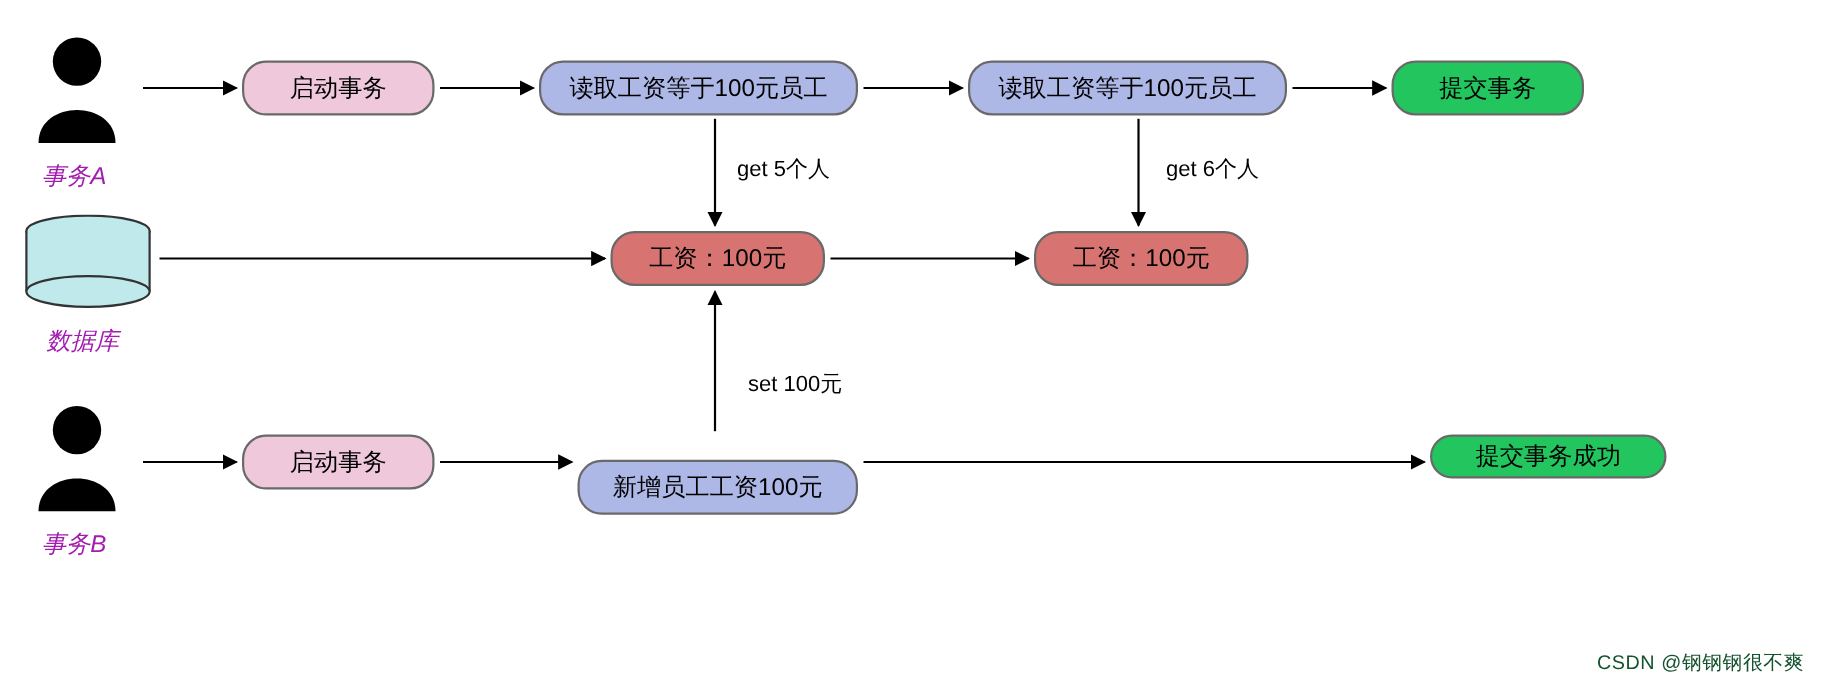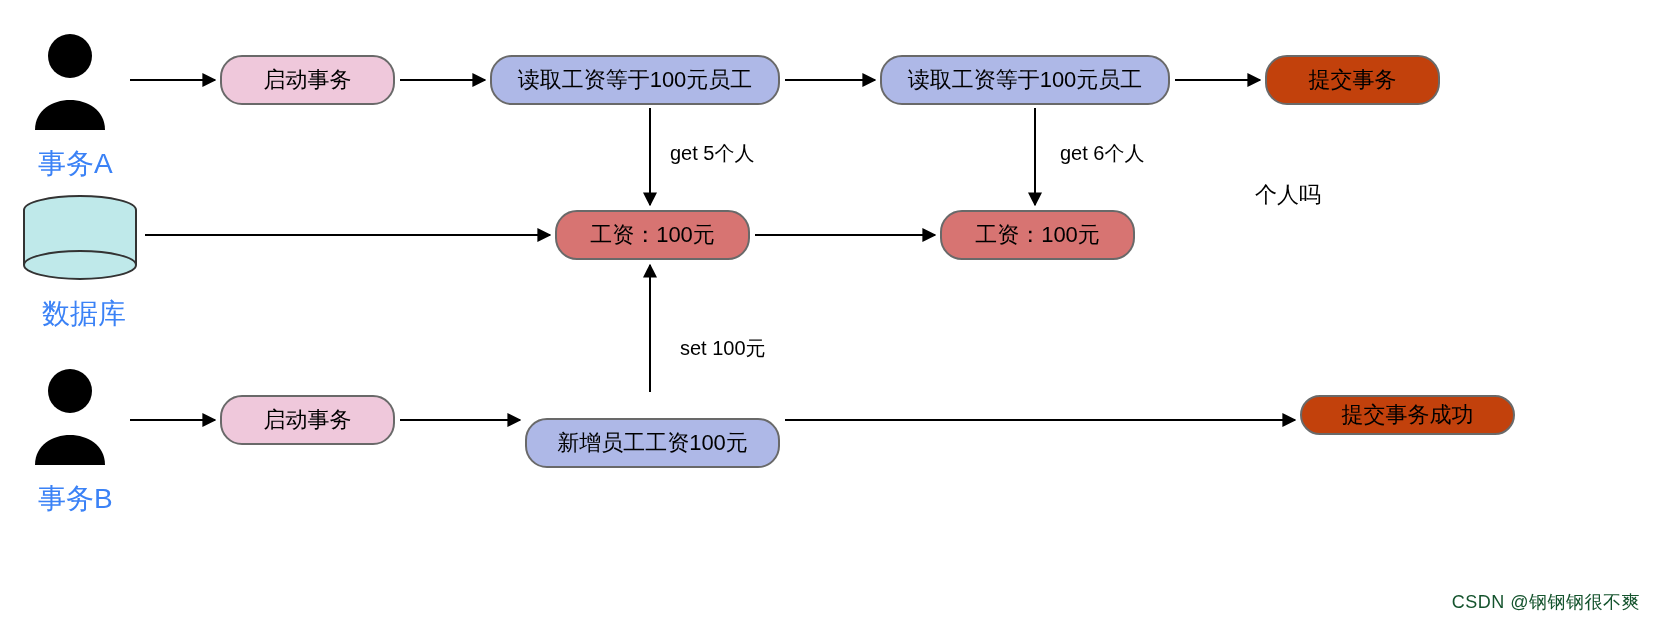--- a/index.html
+++ b/index.html
@@ -19,26 +19,27 @@
     align-items: center;
     justify-content: center;
     font-size: 22px;
     color: #000;
     border: 2px solid #737373;
     border-radius: 22px;
     white-space: nowrap;
   }
   .pink   { background: #efc8db; border-color: #696969; }
   .blue   { background: #aeb8e7; border-color: #696969; text-align: center; }
-  .yellow { background: #c2410c; border-color: #696969; font-family: Liberation Mono, monospace; }
+  .yellow { background: #22c55e; border-color: #696969; font-family: Liberation Mono, monospace; }
   .red    { background: #d77472; border-color: #696969; }
   .label {
     position: absolute;
-    font-size: 28px;
-    color: #3b82f6;
+    font-size: 22px;
+    color: #a21caf;
+    font-style: italic;
   }
   .small-label {
     position: absolute;
     font-size: 20px;
     color: #000;
   }
   .comment {
     position: absolute;
     font-size: 22px;
     color: #000;
@@ -104,21 +105,20 @@
 
 <div class="node yellow" style="left:1300px; top:395px; width:215px; height:40px;">提交事务成功</div>
 
 <div class="small-label" style="left:670px; top:140px;">get 5个人</div>
 
 <div class="small-label" style="left:1060px; top:140px;">get 6个人</div>
 
 <div class="small-label" style="left:680px; top:335px;">set 100元</div>
 
 <div class="comment" style="left:1255px; top:180px;">
-  <div>个人吗</div>
 </div>
 
 <div class="watermark">CSDN @钢钢钢很不爽</div>
 
 <svg class="overlay">
   <defs>
     <marker id="arrow" viewBox="0 0 10 10" refX="9" refY="5" markerWidth="7" markerHeight="7" orient="auto-start-reverse">
       <path d="M 0 0 L 10 5 L 0 10 z" fill="#000"></path>
     </marker>
   </defs>

